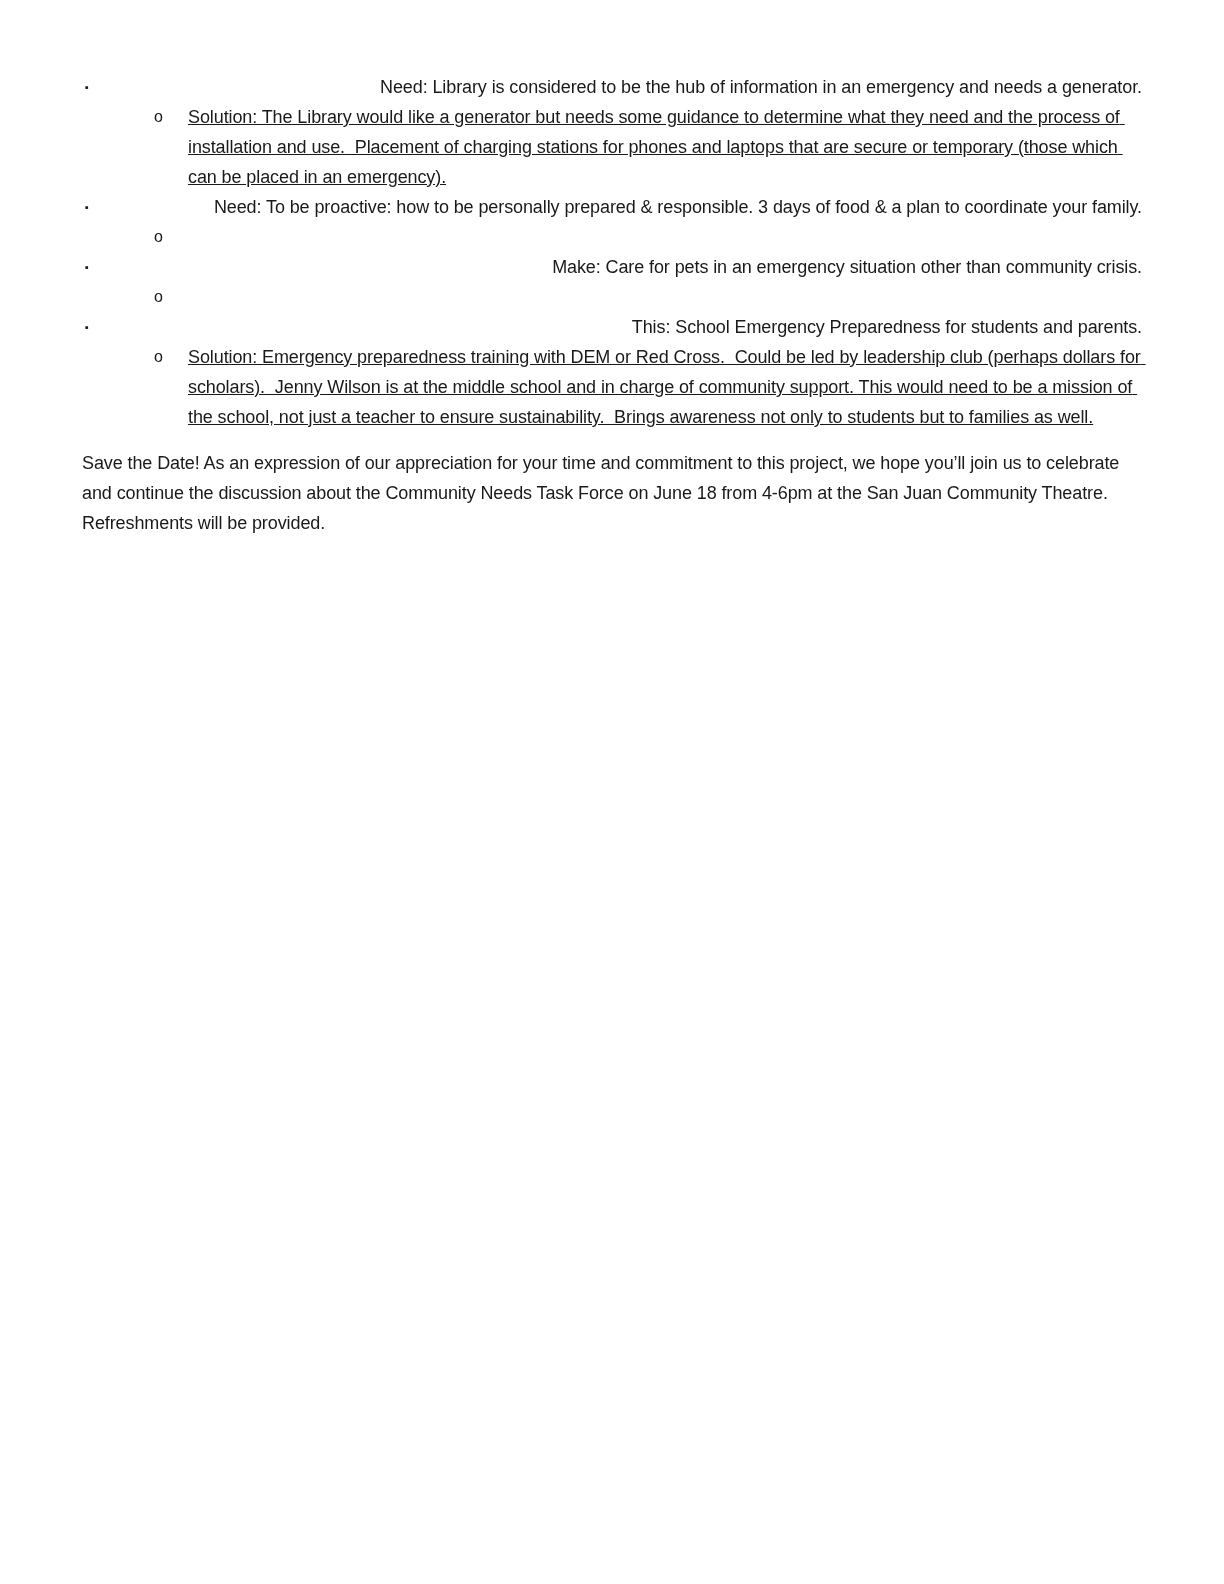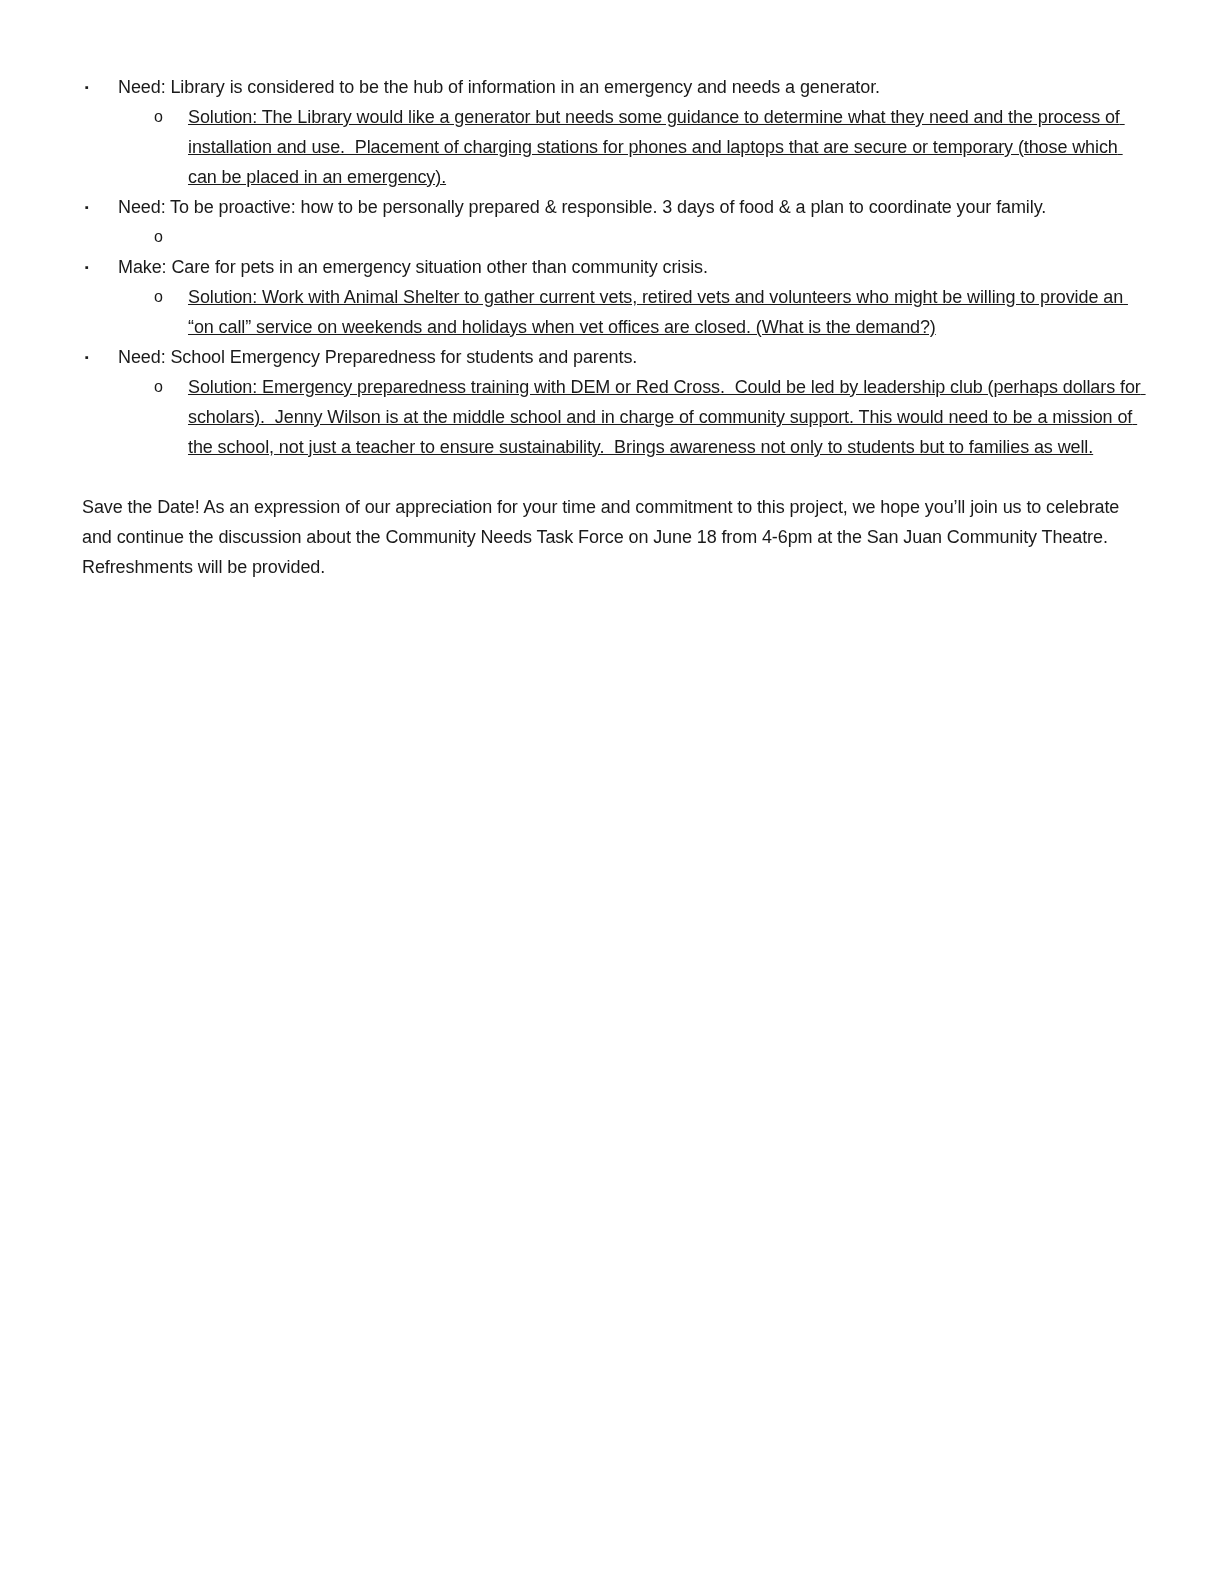--- a/index.html
+++ b/index.html
@@ -26,40 +26,41 @@
     flex: 0 0 36px;
     width: 36px;
     font-size: 11px;
     line-height: 30px;
     padding-left: 3px;
     color: #1a1a1a;
   }
   .t1 {
     flex: 1 1 auto;
     white-space: pre-wrap;
+    text-align: right;
   }
   .l2 {
     display: flex;
     align-items: flex-start;
     padding-left: 72px;
   }
   .m2 {
     flex: 0 0 34px;
     width: 34px;
     font-size: 16px;
     line-height: 30px;
     color: #1a1a1a;
   }
   .t2 {
     flex: 1 1 auto;
     white-space: pre-wrap;
     text-decoration: underline;
   }
   .closing {
-    margin: 30px 0 0 0;
+    margin: 16px 0 0 0;
     max-width: 1060px;
     white-space: pre-wrap;
   }
 </style>
 </head>
 <body>
 
 <div class="page">
   <div class="list">
 
@@ -79,26 +80,25 @@
     <div class="l2">
       <span class="m2">o</span>
     </div>
 
     <div class="l1">
       <span class="m1">▪</span>
       <div class="t1">Make: Care for pets in an emergency situation other than community crisis.</div>
     </div>
     <div class="l2">
       <span class="m2">o</span>
-      <div class="t2">Solution: Work with Animal Shelter to gather current vets, retired vets and volunteers who might be willing to provide an “on call” service on weekends and holidays when vet offices are closed. (What is the demand?)</div>
     </div>
 
     <div class="l1">
       <span class="m1">▪</span>
-      <div class="t1">Need: School Emergency Preparedness for students and parents.</div>
+      <div class="t1">This: School Emergency Preparedness for students and parents.</div>
     </div>
     <div class="l2">
       <span class="m2">o</span>
       <div class="t2">Solution: Emergency preparedness training with DEM or Red Cross.  Could be led by leadership club (perhaps dollars for scholars).  Jenny Wilson is at the middle school and in charge of community support. This would need to be a mission of the school, not just a teacher to ensure sustainability.  Brings awareness not only to students but to families as well.</div>
     </div>
 
   </div>
 
   <p class="closing">Save the Date! As an expression of our appreciation for your time and commitment to this project, we hope you’ll join us to celebrate and continue the discussion about the Community Needs Task Force on June 18 from 4-6pm at the San Juan Community Theatre. Refreshments will be provided.</p>
 </div>

